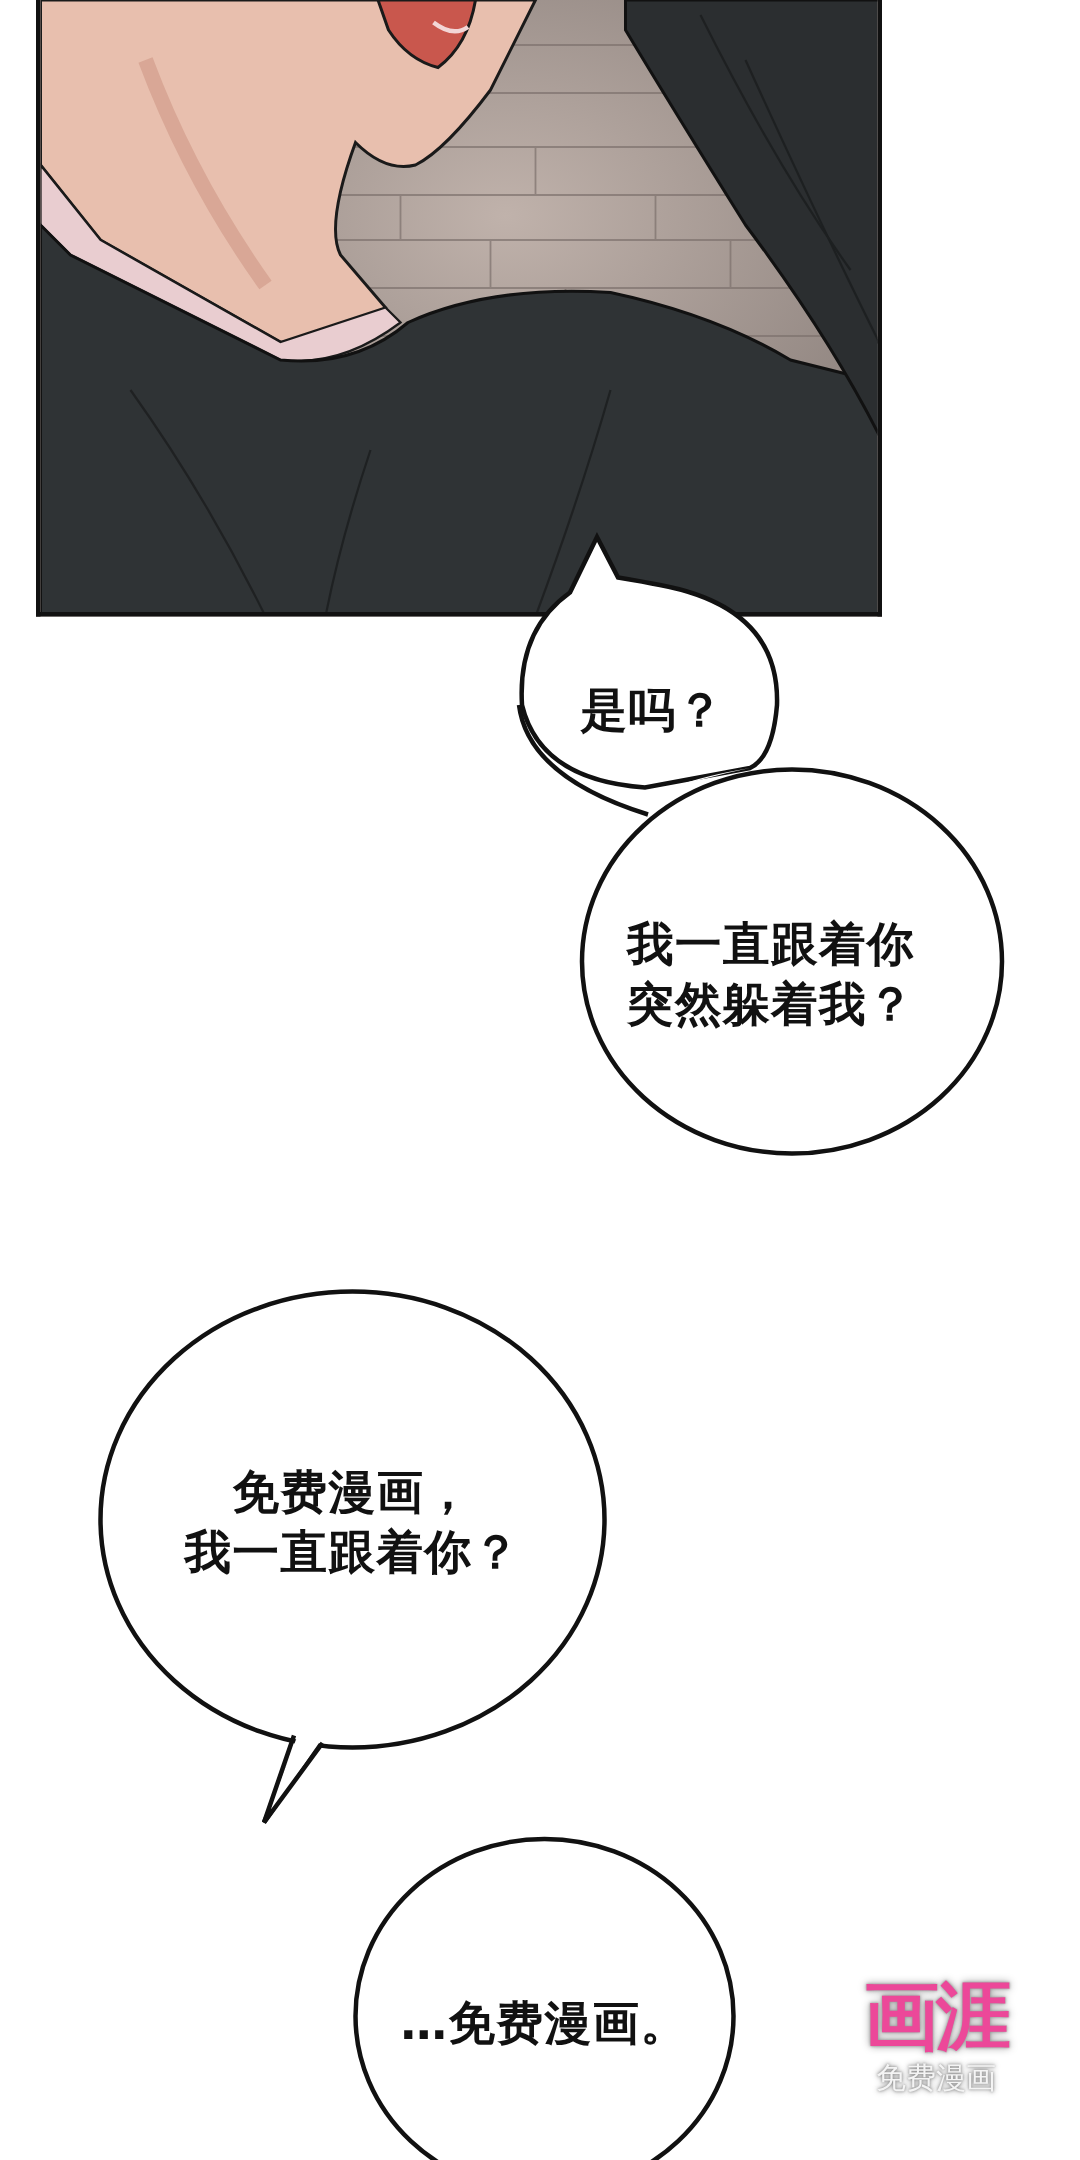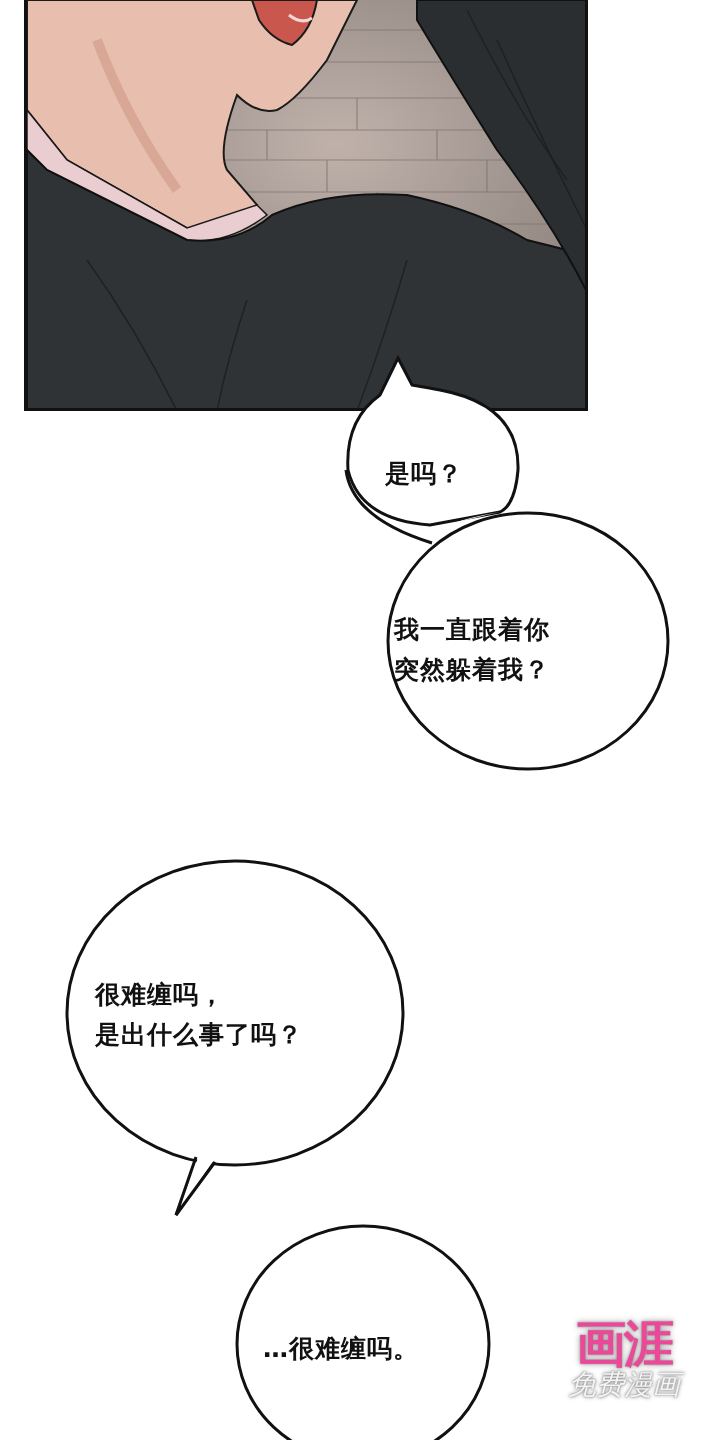--- a/index.html
+++ b/index.html
@@ -1,23 +1,23 @@
 <!DOCTYPE html>
 <html><head>
 <meta charset="utf-8">
 <style>
   html, body { margin:0; padding:0; background:#ffffff; }
   body { width:720px; height:1440px; position:relative; overflow:hidden; font-family:"DejaVu Sans", sans-serif; }
   .panel { position:absolute; left:24px; top:0; width:564px; height:411px; border:3px solid #111; border-top:none; box-sizing:border-box; overflow:hidden; background:#9c8f8a; }
   .panel svg { position:absolute; left:0; top:0; }
   .bubble-svg { position:absolute; left:0; top:0; width:720px; height:1440px; pointer-events:none; }
-  .btext { position:absolute; color:#111; font-weight:bold; font-size:25px; line-height:40px; text-align:left; white-space:nowrap; letter-spacing:1px; }
+  .btext { position:absolute; color:#111; font-weight:bold; font-size:31px; line-height:40px; text-align:center; white-space:nowrap; letter-spacing:1px; }
   .watermark { position:absolute; left:562px; top:1316px; width:124px; text-align:center; }
   .wm-logo { font-size:50px; font-weight:bold; color:#ec4899; text-shadow:0 0 6px #9a9a9a, 0 0 2px #777; line-height:56px; letter-spacing:-2px; }
-  .wm-sub { font-size:28px; color:#f4f4f4; text-shadow:0 0 4px #8a8a8a, 0 0 2px #777; line-height:26px;font-style:italic; }
+  .wm-sub { font-size:20px; color:#f4f4f4; text-shadow:0 0 4px #8a8a8a, 0 0 2px #777; line-height:26px; }
 </style>
 </head>
 <body>
 
 <div class="panel">
   <svg width="564" height="411" viewBox="0 0 564 411">
     <defs>
       <radialGradient id="wallg" cx="0.55" cy="0.35" r="0.7">
         <stop offset="0" stop-color="#c0b2ab"></stop>
         <stop offset="1" stop-color="#7e7470"></stop>
@@ -83,24 +83,24 @@
 <div class="btext" style="left:385px; top:454px; width:100px;">
   <div>是吗？</div>
 </div>
 
 <div class="btext" style="left:394px; top:610px; width:240px;">
   <div>我一直跟着你</div>
   <div>突然躲着我？</div>
 </div>
 
 <div class="btext" style="left:95px; top:975px; width:280px;">
-  <div>很难缠吗，</div>
-  <div>是出什么事了吗？</div>
+  <div>免费漫画，</div>
+  <div>我一直跟着你？</div>
 </div>
 
 <div class="btext" style="left:263px; top:1329px; width:200px;">
-  <div>…很难缠吗。</div>
+  <div>…免费漫画。</div>
 </div>
 
 <div class="watermark">
   <div class="wm-logo">画涯</div>
   <div class="wm-sub">免费漫画</div>
 </div>
 
 </body></html>

